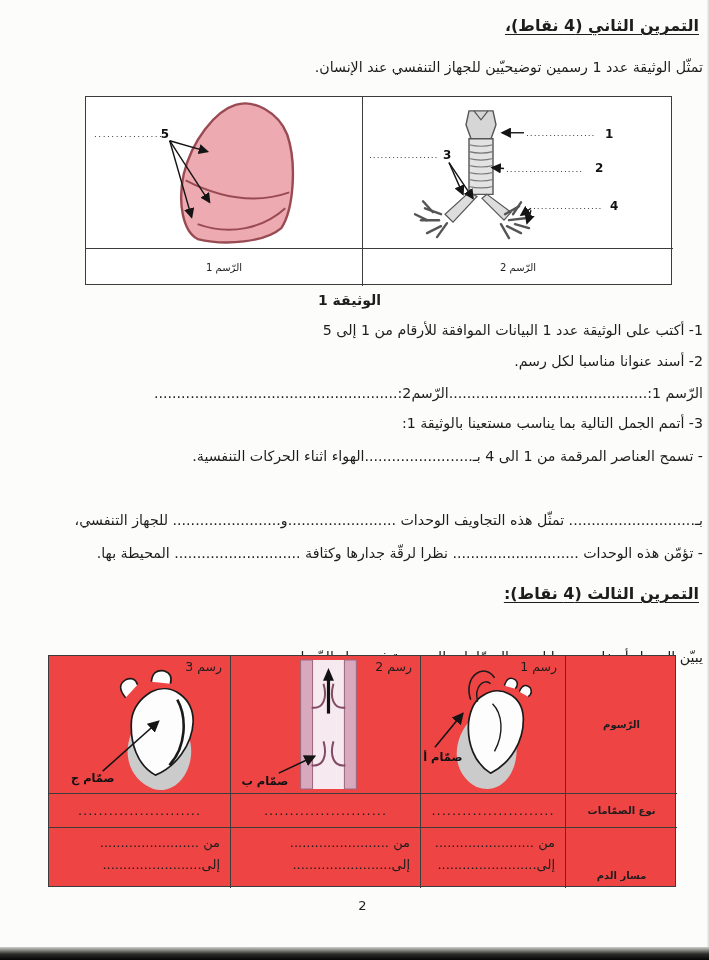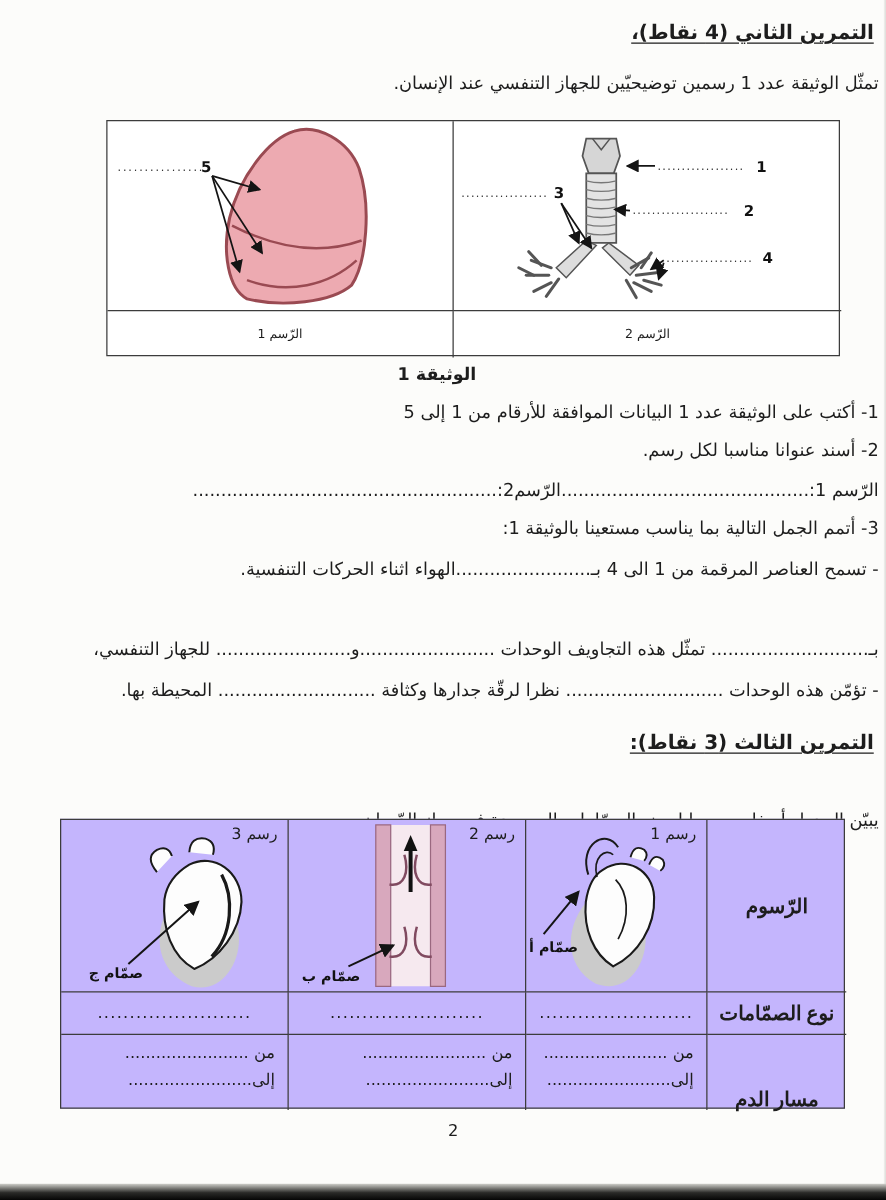--- a/index.html
+++ b/index.html
@@ -14,24 +14,24 @@
   .tbl1{left:85px;top:96px;width:587px;height:189px;display:grid;
         grid-template-columns:277px 310px;grid-template-rows:152px 37px;
         border:1.5px solid #3c3c3c;box-sizing:border-box;background:#fff;}
   .tbl1 .cell{position:relative;box-sizing:border-box;}
   .br{border-right:1.5px solid #3c3c3c;}
   .bb{border-bottom:1.5px solid #3c3c3c;}
   .capcell{display:flex;align-items:center;justify-content:center;font-size:10px;}
   
   .tbl2{left:48px;top:655px;width:628px;height:232px;display:grid;
         grid-template-columns:182px 190px 145px 111px;grid-template-rows:138px 34px 60px;
-        border:1.5px solid #3c3c3c;box-sizing:border-box;background:#c4b5fd;}
+        border:1.5px solid #3c3c3c;box-sizing:border-box;background:#ef4444;}
   .tbl2 .cell{position:relative;box-sizing:border-box;}
   .hdrcell{display:flex;align-items:center;justify-content:center;
-           font-size:16px;font-weight:bold;direction:rtl;font-family:Liberation Serif, serif;}
+           font-size:10px;font-weight:bold;direction:rtl;}
   .typecell{display:flex;align-items:center;justify-content:center;font-size:13px;letter-spacing:1px;}
   .pathcell{direction:rtl;text-align:right;font-size:13px;padding:4px 10px 0 4px;line-height:1.7;}
   .drawcap{position:absolute;top:3px;right:8px;font-size:12.5px;direction:rtl;}
   svg{display:block;}
   .docline{font-weight:bold;font-size:14px;}
   .pagenum{left:0;right:0;text-align:center;font-size:13px;}
   .edge-right{position:absolute;top:0;right:0;width:18px;height:100%;
       background:linear-gradient(to right,#f3f3f0 0%,#b9b9b4 25%,#4b4b48 60%,#0c0c0c 100%);}
   .edge-bottom{position:absolute;left:0;bottom:0;width:100%;height:13px;
       background:linear-gradient(to bottom,#cfcfca 0%,#2a2a28 55%,#050505 100%);}
@@ -120,21 +120,21 @@
 
   <div class="abs docline" style="top:292px;left:318px;">الوثيقة 1</div>
   <div class="abs rtl bodyline fullline" style="top:321px;">1- أكتب على الوثيقة عدد 1 البيانات الموافقة للأرقام من 1 إلى 5</div>
   <div class="abs rtl bodyline fullline" style="top:352px;">2- أسند عنوانا مناسبا لكل رسم.</div>
   <div class="abs rtl bodyline fullline" style="top:384px;">الرّسم 1:............................................الرّسم2:......................................................</div>
   <div class="abs rtl bodyline fullline" style="top:414px;">3- أتمم الجمل التالية بما يناسب مستعينا بالوثيقة 1:</div>
   <div class="abs rtl bodyline fullline" style="top:447px;">- تسمح العناصر المرقمة من 1 الى 4 بـ........................الهواء اثناء الحركات التنفسية.</div>
   <div class="abs rtl bodyline fullline" style="top:511px;">بـ............................ تمثّل هذه التجاويف الوحدات ........................و........................ للجهاز التنفسي،</div>
   <div class="abs rtl bodyline fullline" style="top:544px;">- تؤمّن هذه الوحدات ............................ نظرا لرقّة جدارها وكثافة ............................ المحيطة بها.</div>
 
-  <div class="abs rtl title" style="top:584px;right:26px;">التمرين الثالث (3 نقاط):</div>
+  <div class="abs rtl title" style="top:584px;right:26px;">التمرين الثالث (4 نقاط):</div>
   <div class="abs rtl bodyline" style="top:616px;right:22px;margin-top:32px;">يبيّن الجدول أسفله رسوما لبعض الصمّامات الموجودة في جهاز الدّوران.</div>
 
   <div class="abs tbl2">
 
     <div class="cell br bb">
       <div class="drawcap">رسم 3</div>
       <svg viewBox="0 0 182 138" width="100%" height="100%" preserveAspectRatio="none">
         <path d="M93,62 C71,86 75,122 105,134 C127,140 143,118 143,96 C143,76 131,64 115,58 Z" fill="#cbcbcb"></path>
         <path d="M103,36 C123,26 145,42 145,66 C144,90 127,112 107,120 C89,110 81,88 83,64 C85,50 93,42 103,36 Z" fill="#fdfdfd" stroke="#1a1a1a" stroke-width="1.7"></path>
         <path d="M129,44 C139,62 138,92 121,110" fill="none" stroke="#1a1a1a" stroke-width="2.6"></path>

